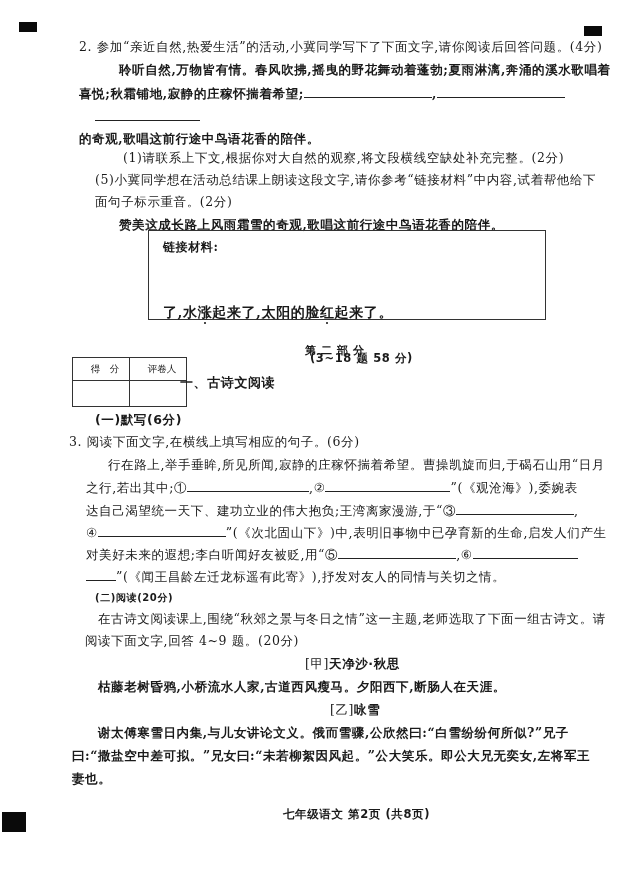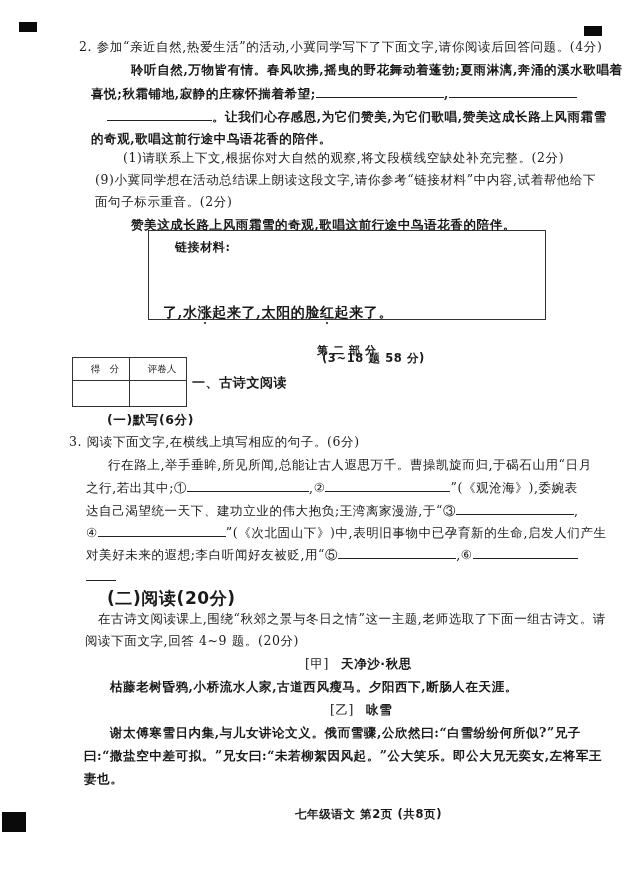--- a/index.html
+++ b/index.html
@@ -2,21 +2,21 @@
 <html><head>
 <meta charset="utf-8">
 <style>
   html, body { margin: 0; padding: 0; }
   body {
     width: 631px; height: 889px; background: #ffffff; position: relative; overflow: hidden;
     font-family: "DejaVu Serif", "Liberation Serif", serif; color: #1a1a1a;
   }
   .mark { position: absolute; background: #0a0a0a; }
   .line { position: absolute; left: 0; white-space: nowrap; font-size: 12.5px; line-height: 16px; letter-spacing: 0.6px; }
-  .bold { font-weight: bold; margin-left: 12px; }
+  .bold { font-weight: bold; }
   .sans { font-family: "DejaVu Sans", "Liberation Sans", sans-serif; }
   .blank { display: inline-block; border-bottom: 1px solid #222; height: 12px; vertical-align: baseline; }
   .dot { position: relative; display: inline-block; }
   .dot::after { content: ""; position: absolute; left: 50%; bottom: -4px; width: 2px; height: 2px; margin-left: -1px; background: #111; border-radius: 1px; }
   .linkbox { position: absolute; left: 148px; top: 230px; width: 396px; height: 88px; border: 1px solid #333; }
   .score-table { position: absolute; left: 72px; top: 357px; border-collapse: collapse; }
   .score-table td { border: 1px solid #333; width: 48px; font-size: 9.5px; text-align: center; padding: 0; }
   .score-table tr.h td { height: 22px; padding-left: 8px; }
   .score-table tr.b td { height: 25px; }
 </style>
@@ -27,25 +27,25 @@
 <div class="mark" style="left:584px;top:26px;width:18px;height:10px;"></div>
 <div class="mark" style="left:2px;top:812px;width:24px;height:20px;"></div>
 
 <div>
   <div class="line" style="left:79px;top:39px;">2. 参加“亲近自然,热爱生活”的活动,小冀同学写下了下面文字,请你阅读后回答问题。(4分)</div>
   <div class="line bold" style="left:119px;top:62px;">聆听自然,万物皆有情。春风吹拂,摇曳的野花舞动着蓬勃;夏雨淋漓,奔涌的溪水歌唱着</div>
   <div class="line bold" style="left:79px;top:85px;">
     <span>喜悦;秋霜铺地,寂静的庄稼怀揣着希望;</span><span class="blank" style="width:128px;"></span><span>,</span><span class="blank" style="width:128px;"></span>
   </div>
   <div class="line bold" style="left:95px;top:108px;">
-    <span class="blank" style="width:105px;"></span><span>。让我们心存感恩,为它们赞美,为它们歌唱,赞美这成长路上风雨霜雪</span>
+    <span class="blank" style="width:105px;"></span>
   </div>
   <div class="line bold" style="left:79px;top:131px;">的奇观,歌唱这前行途中鸟语花香的陪伴。</div>
   <div class="line" style="left:95px;top:150px;margin-left:28px;">(1)请联系上下文,根据你对大自然的观察,将文段横线空缺处补充完整。(2分)</div>
-  <div class="line" style="left:95px;top:172px;">(9)小冀同学想在活动总结课上朗读这段文字,请你参考“链接材料”中内容,试着帮他给下</div>
+  <div class="line" style="left:95px;top:172px;">(5)小冀同学想在活动总结课上朗读这段文字,请你参考“链接材料”中内容,试着帮他给下</div>
   <div class="line" style="left:95px;top:194px;">面句子标示重音。(2分)</div>
   <div class="line bold" style="left:119px;top:217px;">赞美这成长路上风雨霜雪的奇观,歌唱这前行途中鸟语花香的陪伴。</div>
 
   <div class="linkbox">
     <div class="line bold" style="left:14px;top:8px;font-size:12px;">链接材料:</div>
     <div class="line" style="left:14px;top:73px;font-size:14px;font-weight:bold;">
       <span>了,水</span><span class="dot">涨</span><span>起来了,太阳的脸</span><span class="dot">红</span><span>起来了。</span>
     </div>
   </div>
 </div>
@@ -63,39 +63,39 @@
     <td></td>
     <td></td>
   </tr>
 </tbody>
   </table>
 <div class="line bold sans" style="left:180px;top:375px;font-size:13px;">一、古诗文阅读</div>
 <div class="line bold sans" style="left:95px;top:412px;font-size:12.5px;">(一)默写(6分)</div>
 
 <div>
   <div class="line" style="left:69px;top:434px;">3. 阅读下面文字,在横线上填写相应的句子。(6分)</div>
-  <div class="line" style="left:108px;top:457px;">行在路上,举手垂眸,所见所闻,总能让古人遐思万千。曹操凯旋而归,于碣石山用“日月</div>
+  <div class="line" style="left:108px;top:457px;">行在路上,举手垂眸,所见所闻,寂静的庄稼怀揣着希望。曹操凯旋而归,于碣石山用“日月</div>
   <div class="line" style="left:86px;top:479px;">
     <span>之行,若出其中;①</span><span class="blank" style="width:122px;"></span><span>,②</span><span class="blank" style="width:125px;"></span><span>”(《观沧海》),委婉表</span>
   </div>
   <div class="line" style="left:86px;top:502px;">
     <span>达自己渴望统一天下、建功立业的伟大抱负;王湾离家漫游,于“③</span><span class="blank" style="width:118px;"></span><span>,</span>
   </div>
   <div class="line" style="left:86px;top:524px;">
     <span>④</span><span class="blank" style="width:128px;"></span><span>”(《次北固山下》)中,表明旧事物中已孕育新的生命,启发人们产生</span>
   </div>
   <div class="line" style="left:86px;top:546px;">
     <span>对美好未来的遐想;李白听闻好友被贬,用“⑤</span><span class="blank" style="width:118px;"></span><span>,⑥</span><span class="blank" style="width:105px;"></span>
   </div>
   <div class="line" style="left:86px;top:568px;">
-    <span class="blank" style="width:30px;"></span>
+    <span class="blank" style="width:30px;"></span><span>”(《闻王昌龄左迁龙标遥有此寄》),抒发对友人的同情与关切之情。</span>
   </div>
 </div>
 
-<div class="line bold sans" style="left:95px;top:590px;font-size:17px;">(二)阅读(20分)</div>
+<div class="line bold sans" style="left:95px;top:590px;font-size:10px;">(二)阅读(20分)</div>
 <div class="line" style="left:98px;top:611px;">在古诗文阅读课上,围绕“秋郊之景与冬日之情”这一主题,老师选取了下面一组古诗文。请</div>
 <div class="line" style="left:85px;top:633px;">阅读下面文字,回答 4~9 题。(20分)</div>
 
 <div class="line" style="left:305px;top:656px;">
   <span>[甲]</span><span class="bold sans">天净沙·秋思</span>
 </div>
 <div class="line bold" style="left:98px;top:679px;">枯藤老树昏鸦,小桥流水人家,古道西风瘦马。夕阳西下,断肠人在天涯。</div>
 
 <div class="line" style="left:330px;top:702px;">
   <span>[乙]</span><span class="bold sans">咏雪</span>

